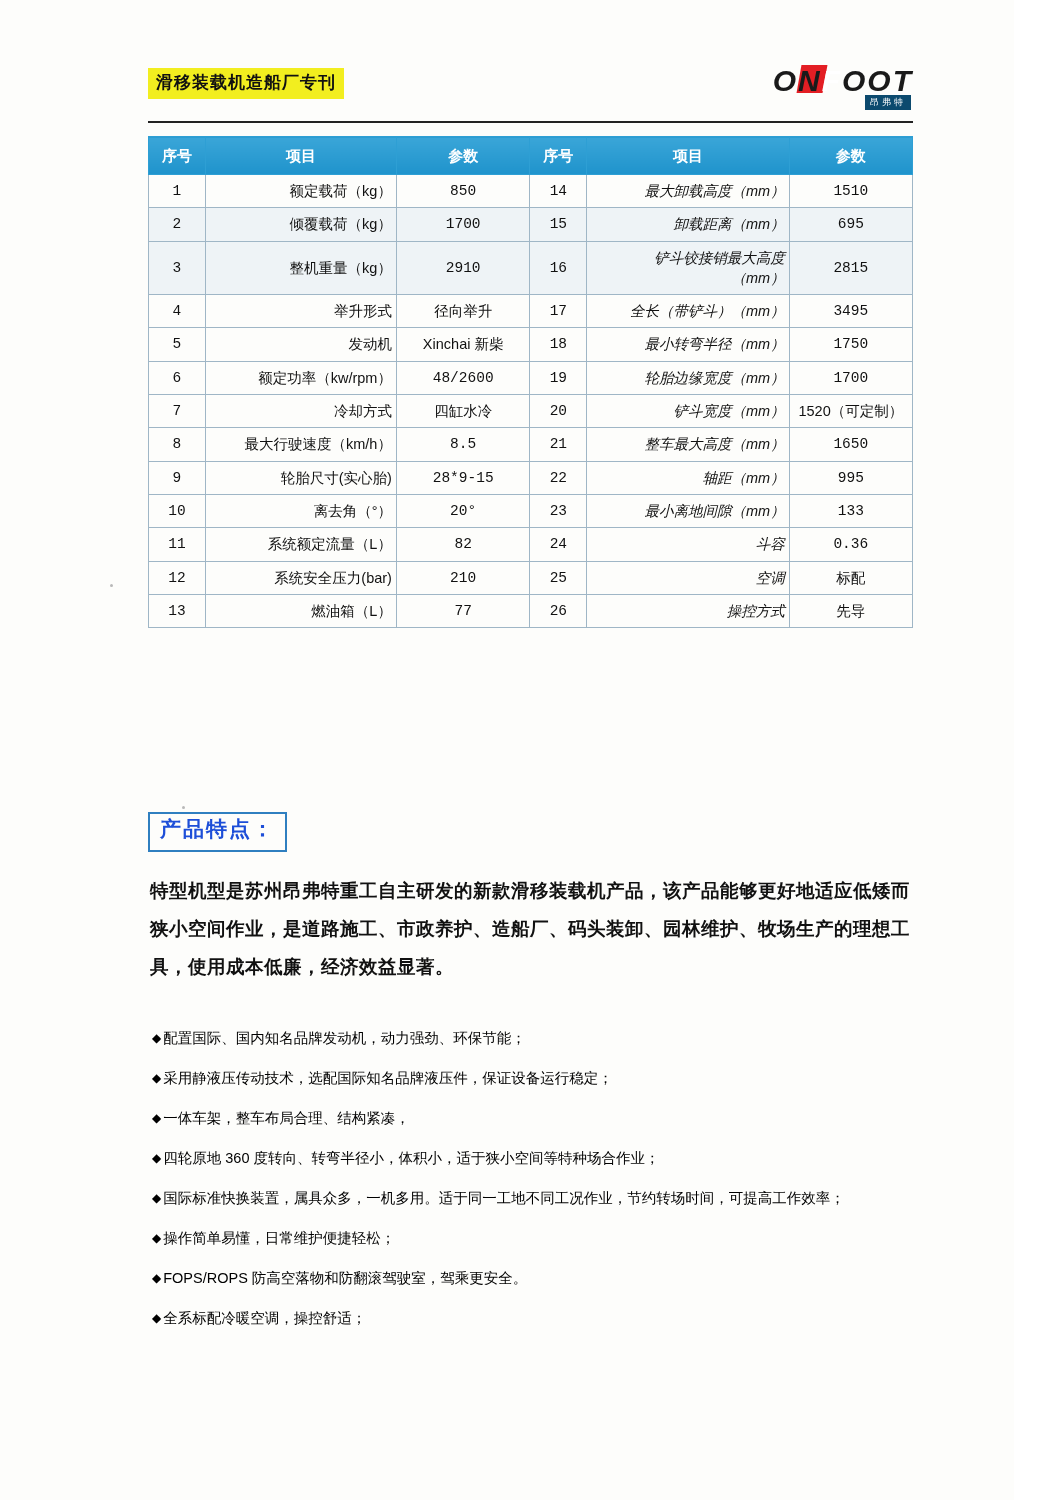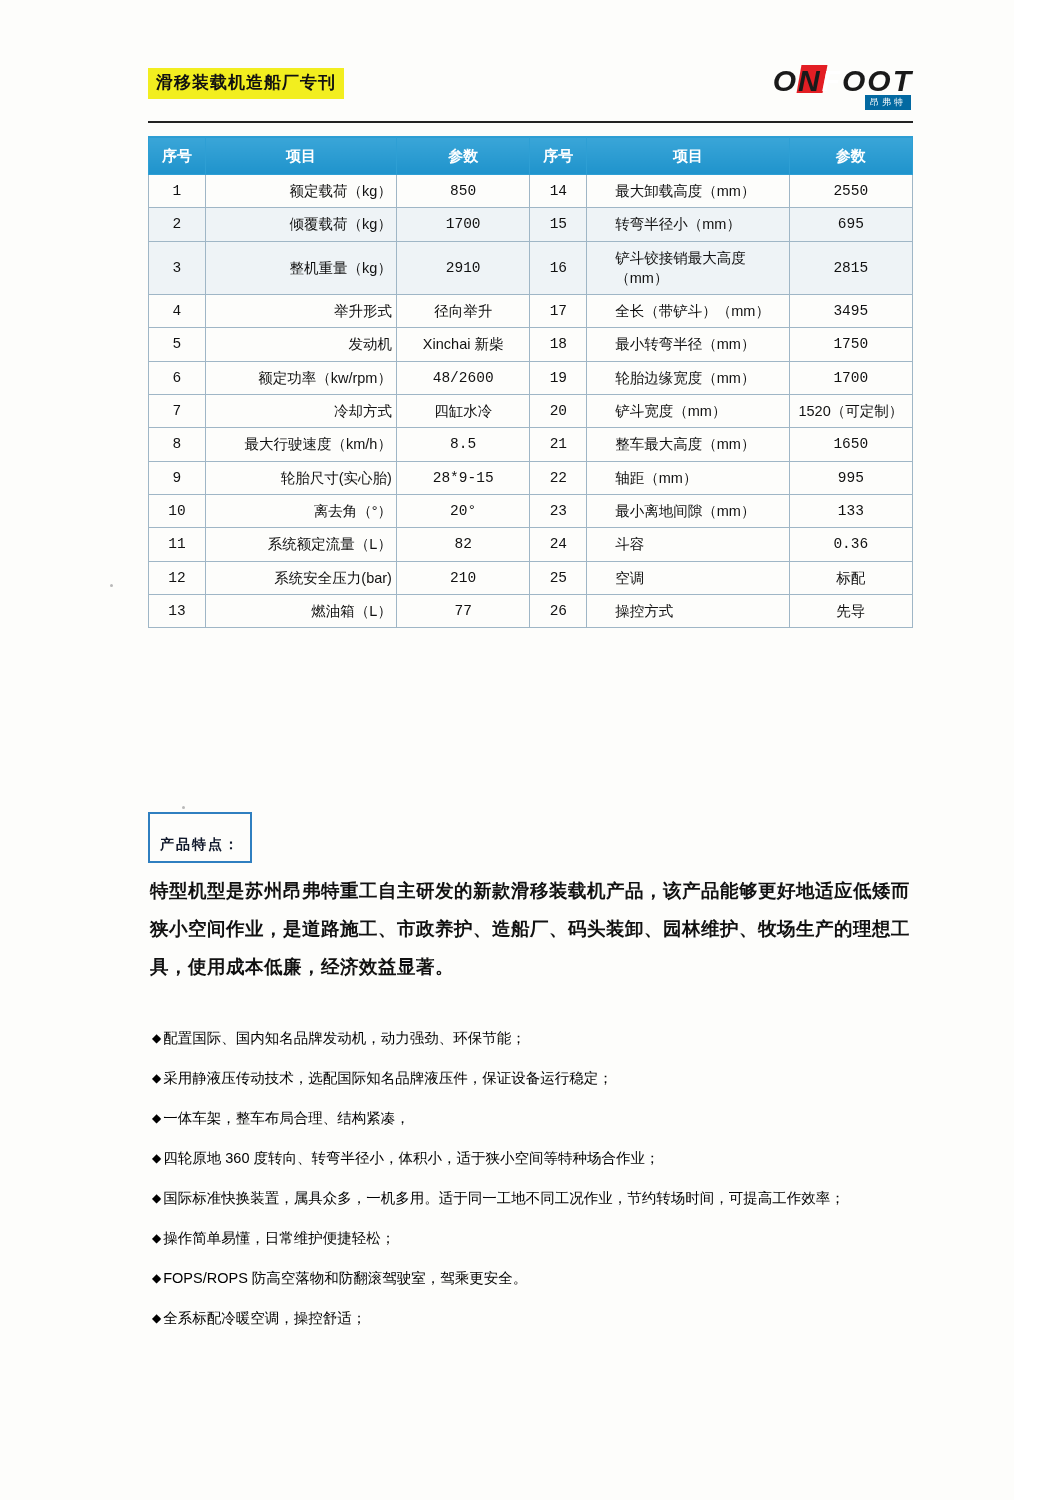--- a/index.html
+++ b/index.html
@@ -78,21 +78,21 @@
   }
   .logo-letters .inv { color: #ffffff; }
   .logo-sub {
     position: absolute;
     right: 2px;
     top: 31px;
     font-family: "Liberation Sans", "DejaVu Sans", sans-serif;
     font-size: 9px;
     letter-spacing: 3px;
     color: #444;
-    background: #0369a1;
+    background: #0c4a6e;
     color: #fff;
     padding: 1px 5px;
   }
   .header-rule {
     position: absolute;
     left: 148px;
     top: 121px;
     width: 765px;
     height: 2px;
     background: #222;
@@ -126,37 +126,38 @@
     background: #eef3f6;
   }
   table.spec td.idx { width: 52px; }
   table.spec td.item {
     text-align: right;
     padding-left: 14px;
     width: 185px;
   }
   table.spec td.val { width: 133px; }
   table.spec td.item2 {
-    text-align: left;
+    text-align: right;
     padding-left: 28px;
     width: 185px;
+    font-style: italic;
   }
   table.spec td.val2 { width: 125px; }
   .mono { font-family: "Liberation Mono", "DejaVu Sans Mono", monospace; }
   
   .feature-title {
     position: absolute;
     left: 148px;
     top: 812px;
     border: 2px solid #2f7fc0;
-    padding: 22px 10px 7px 10px;
-    font-family: "Liberation Sans", "DejaVu Sans", sans-serif;
-    font-weight: bold;
-    font-size: 14px;
-    color: #0f172a;
+    padding: 1px 10px 7px 10px;
+    font-family: "Liberation Sans", "DejaVu Sans", sans-serif;
+    font-weight: bold;
+    font-size: 21px;
+    color: #1d4ed8;
     letter-spacing: 2px;
   }
   .intro {
     position: absolute;
     left: 150px;
     top: 872px;
     width: 760px;
     font-family: "Liberation Sans", "DejaVu Sans", sans-serif;
     font-size: 18.5px;
     font-weight: bold;
@@ -221,28 +222,28 @@
         <th>参数</th>
       </tr>
     </thead>
     <tbody>
       <tr>
         <td class="idx mono">1</td>
         <td class="item">额定载荷（kg）</td>
         <td class="val mono">850</td>
         <td class="idx mono">14</td>
         <td class="item2">最大卸载高度（mm）</td>
-        <td class="val2 mono">2550</td>
+        <td class="val2 mono">1510</td>
       </tr>
       <tr class="alt">
         <td class="idx mono">2</td>
         <td class="item">倾覆载荷（kg）</td>
         <td class="val mono">1700</td>
         <td class="idx mono">15</td>
-        <td class="item2">转弯半径小（mm）</td>
+        <td class="item2">卸载距离（mm）</td>
         <td class="val2 mono">695</td>
       </tr>
       <tr class="alt">
         <td class="idx mono">3</td>
         <td class="item">整机重量（kg）</td>
         <td class="val mono">2910</td>
         <td class="idx mono">16</td>
         <td class="item2">铲斗铰接销最大高度（mm）</td>
         <td class="val2 mono">2815</td>
       </tr>

